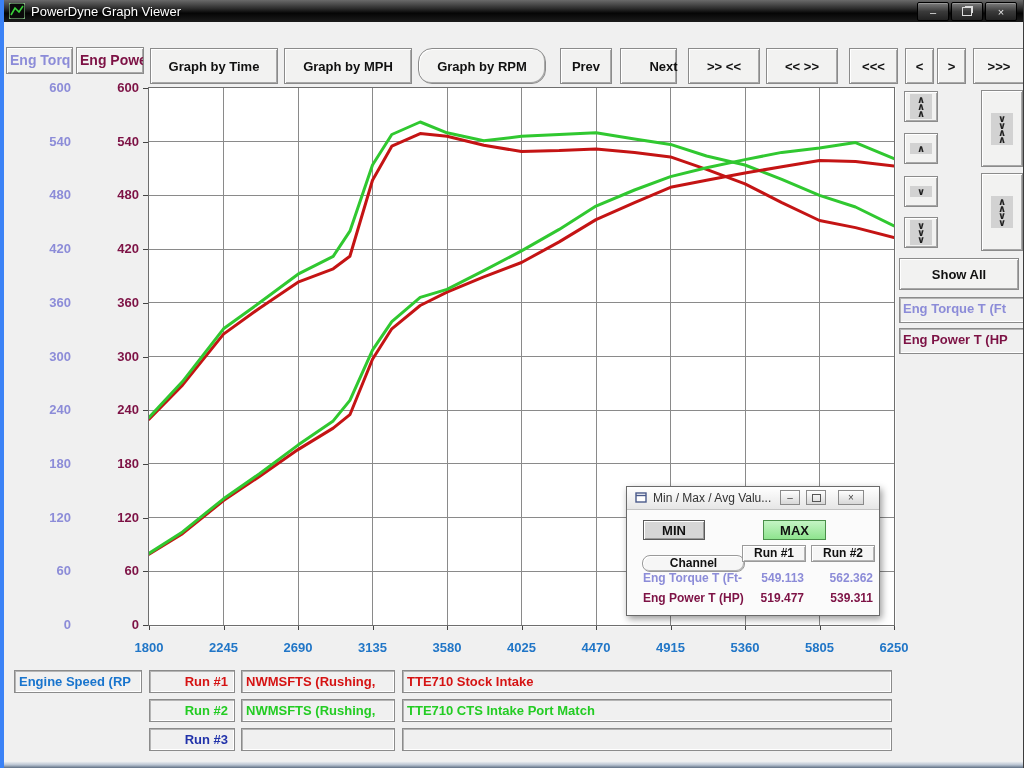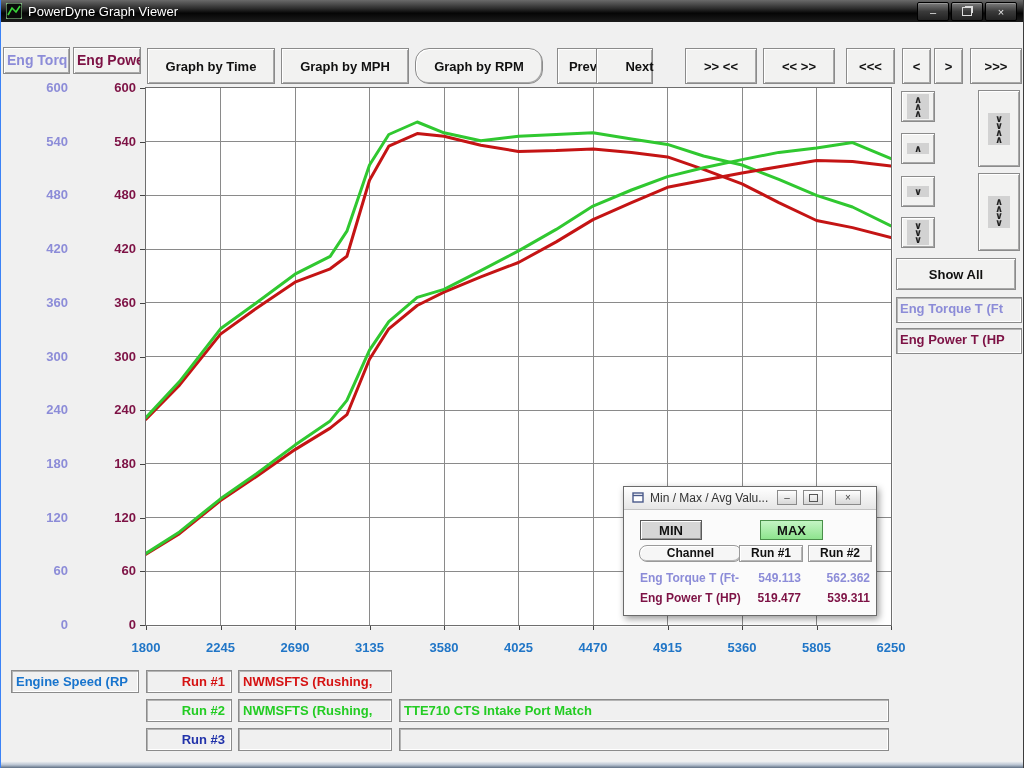--- a/index.html
+++ b/index.html
@@ -1,18 +1,18 @@
 <!DOCTYPE html>
 <html><head>
 <meta charset="utf-8">
 <style>
   html,body{margin:0;padding:0;background:#555;}
   #app{position:relative;width:1024px;height:768px;background:#f0f0f0;overflow:hidden;
        font-family:"Liberation Sans","DejaVu Sans",sans-serif;
-       border-left:1px solid #3b82f6;border-right:1px solid #3c3c3c;box-sizing:border-box;}
+       border-left:4px solid #3b82f6;border-right:1px solid #3c3c3c;box-sizing:border-box;}
   
   #titlebar{position:absolute;left:0;top:0;width:100%;height:22px;
     background:linear-gradient(#6a6a6a,#2a2a2a 40%,#050505 60%,#1b1b1b);display:flex;align-items:center;}
   #titlebar .title{color:#fff;font-size:13px;margin-left:6px;text-shadow:0 1px 2px #000;}
   #app-icon{width:16px;height:16px;margin-left:5px;flex:0 0 auto;}
   #win-buttons{position:absolute;right:6px;top:2px;display:flex;gap:2px;}
   .win-btn{width:30px;height:17px;border:1px solid #000;border-radius:2px;
     background:linear-gradient(#7d7d7d,#3a3a3a 50%,#222);color:#e8e8e8;font-size:11px;
     display:flex;align-items:center;justify-content:center;box-shadow:inset 0 1px 0 #999;}
   .restore-glyph{display:inline-block;width:8px;height:7px;border:1px solid #ddd;box-shadow:2px -2px 0 -1px #ddd;}
@@ -81,21 +81,21 @@
 
 
   <div class="axis-btn raised" style="left: 2px; top: 47px; width: 67px; height: 27px; color: rgb(140, 140, 216);">Eng Torq</div>
   <div class="axis-btn raised" style="left: 72px; top: 47px; width: 68px; height: 27px; color: rgb(125, 18, 69);">Eng Powe</div>
 
   <div id="toolbar">
       <div class="btn raised" style="left: 146px; top: 48px; width: 128px; height: 36px;">Graph by Time</div>
       <div class="btn raised" style="left: 280px; top: 48px; width: 128px; height: 36px;">Graph by MPH</div>
       <div class="btn raised" style="left: 414px; top: 48px; width: 128px; height: 36px; border-radius: 14px;">Graph by RPM</div>
       <div class="btn raised" style="left: 556px; top: 48px; width: 52px; height: 36px;">Prev</div>
-      <div class="btn raised" style="left: 595px; top: 48px; width: 57px; height: 36px; padding-left: 30px;">Next</div>
+      <div class="btn raised" style="left: 616px; top: 48px; width: 57px; height: 36px; padding-left: 30px;">Next</div>
       <div class="btn raised" style="left: 684px; top: 48px; width: 72px; height: 36px;">&gt;&gt; &lt;&lt;</div>
       <div class="btn raised" style="left: 762px; top: 48px; width: 72px; height: 36px;">&lt;&lt; &gt;&gt;</div>
       <div class="btn raised" style="left: 845px; top: 48px; width: 49px; height: 36px;">&lt;&lt;&lt;</div>
       <div class="btn raised" style="left: 901px; top: 48px; width: 29px; height: 36px;">&lt;</div>
       <div class="btn raised" style="left: 933px; top: 48px; width: 29px; height: 36px;">&gt;</div>
       <div class="btn raised" style="left: 969px; top: 48px; width: 52px; height: 36px;">&gt;&gt;&gt;</div>
     </div>
 
   <div id="yaxis-torque">
       <div class="tick-label" style="left: 0px; top: 80px; width: 67px; text-align: right; color: rgb(140, 140, 216);">600</div>
@@ -249,37 +249,38 @@
       <div class="popup-winbtn" style="left:153px;width:20px;">–</div>
       <div class="popup-winbtn" style="left:179px;width:20px;">
           <span class="popup-restore"></span>
         </div>
       <div class="popup-winbtn" style="left:211px;width:26px;">×</div>
     </div>
 
     <div class="btn" id="popup-min-btn" style="left:16px;top:33px;width:62px;height:20px;background:#d6d6d6;border:1px solid #5a5a5a;box-shadow:inset 1px 1px 0 #fff,inset -1px -1px 0 #9a9a9a;">MIN</div>
     <div class="btn" id="popup-max-btn" style="left: 136px; top: 33px; width: 63px; height: 20px; border: 1px solid rgb(74, 143, 74); background: linear-gradient(rgb(196, 244, 196), rgb(142, 228, 142));">MAX</div>
 
-    <div class="popup-hdr" style="left:15px;top:58px;width:103px;height:17px;border-radius:8px;">Channel</div>
+    <div class="popup-hdr" style="left:15px;top:68px;width:103px;height:17px;border-radius:8px;">Channel</div>
     <div class="popup-hdr" style="left:115px;top:58px;width:64px;height:17px;">Run #1</div>
     <div class="popup-hdr" style="left:184px;top:58px;width:64px;height:17px;">Run #2</div>
 
     <div class="popup-cell" style="left: 16px; top: 84px; width: 108px; white-space: nowrap; overflow: hidden; color: rgb(140, 140, 216);">Eng Torque T (Ft-</div>
     <div class="popup-cell" style="left: 115px; top: 84px; width: 62px; text-align: right; color: rgb(140, 140, 216);">549.113</div>
     <div class="popup-cell" style="left: 184px; top: 84px; width: 62px; text-align: right; color: rgb(140, 140, 216);">562.362</div>
 
     <div class="popup-cell" style="left: 16px; top: 104px; width: 108px; white-space: nowrap; overflow: hidden; color: rgb(125, 18, 69);">Eng Power T (HP)</div>
     <div class="popup-cell" style="left: 115px; top: 104px; width: 62px; text-align: right; color: rgb(125, 18, 69);">519.477</div>
     <div class="popup-cell" style="left: 184px; top: 104px; width: 62px; text-align: right; color: rgb(125, 18, 69);">539.311</div>
   </div>
 
   <div class="legend-box sunken" style="left: 10px; top: 670px; width: 128px; height: 23px; color: rgb(24, 116, 205);">Engine Speed (RP</div>
 
   <div class="legend-box sunken" style="left: 145px; top: 670px; width: 86px; height: 23px; text-align: right; color: rgb(213, 19, 19);">Run #1</div>
   <div class="legend-box sunken" style="left: 237px; top: 670px; width: 154px; height: 23px; color: rgb(213, 19, 19);">NWMSFTS (Rushing,</div>
+  <div class="legend-box sunken" style="left: 398px; top: 670px; width: 490px; height: 23px; color: rgb(213, 19, 19);">TTE710 Stock Intake</div>
 
   <div class="legend-box sunken" style="left: 145px; top: 699px; width: 86px; height: 23px; text-align: right; color: rgb(35, 204, 35);">Run #2</div>
   <div class="legend-box sunken" style="left: 237px; top: 699px; width: 154px; height: 23px; color: rgb(35, 204, 35);">NWMSFTS (Rushing,</div>
   <div class="legend-box sunken" style="left: 398px; top: 699px; width: 490px; height: 23px; color: rgb(35, 204, 35);">TTE710 CTS Intake Port Match</div>
 
   <div class="legend-box sunken" style="left: 145px; top: 728px; width: 86px; height: 23px; text-align: right; color: rgb(34, 51, 170);">Run #3</div>
   <div class="legend-box sunken" style="left: 237px; top: 728px; width: 154px; height: 23px; color: rgb(34, 51, 170);"></div>
   <div class="legend-box sunken" style="left: 398px; top: 728px; width: 490px; height: 23px; color: rgb(34, 51, 170);"></div>
 
   <div id="bottom-border"></div>

